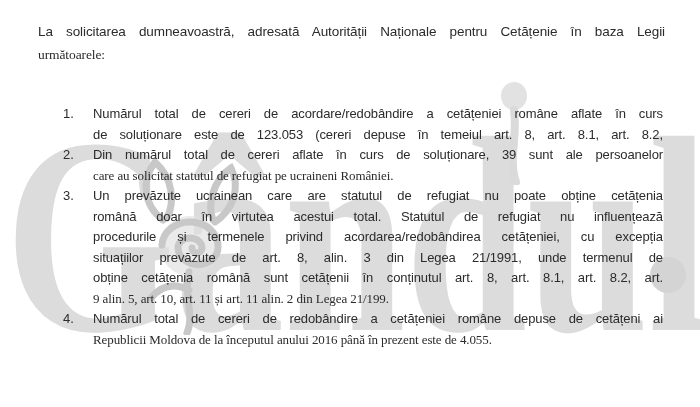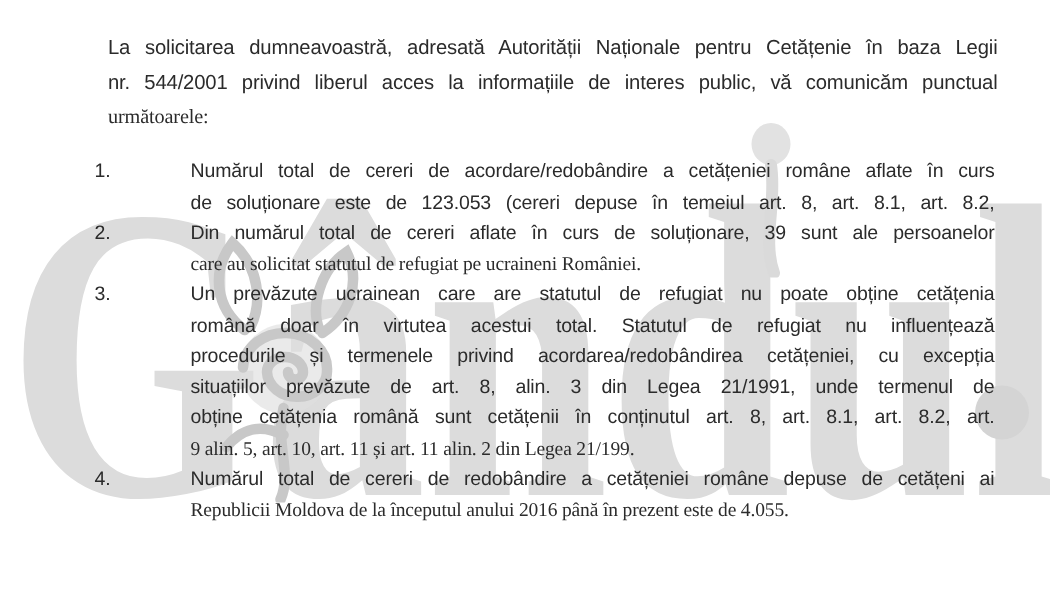--- a/index.html
+++ b/index.html
@@ -55,21 +55,21 @@
     left: 63px; top: 104px;
     width: 600px;
     font-size: 13px;
     line-height: 20.5px;
     letter-spacing: -0.1px;
   }
   .item { display: flex; }
   .item .num { flex: 0 0 30px; }
   .item .body { width: 570px; }
 
-  .line { text-align: justify; text-align-last: justify; margin-left: 34px; }
+  .line { text-align: justify; text-align-last: justify; }
   .line.last { text-align-last: left; font-family: Liberation Serif, serif; }
 </style>
 </head>
 <body>
 
 <div class="wm-layer">
   <div class="wm-text">Gândul</div>
   <div class="wm-dot"></div>
 
   <svg class="wm-orn rose" width="115" height="185" viewBox="0 0 115 185">
@@ -86,21 +86,20 @@
   <svg class="wm-orn bud" width="56" height="105" viewBox="0 0 56 105">
     <ellipse cx="26" cy="16" rx="13" ry="14" fill="#e2e2e2"></ellipse>
     <path d="M26,30 C30,55 20,80 28,102" stroke="#dadada" stroke-width="8" fill="none" stroke-linecap="round"></path>
   </svg>
 </div>
 
 <div class="doc-layer">
 
   <div class="intro">
     <div class="line">La solicitarea dumneavoastră, adresată Autorității Naționale pentru Cetățenie în baza Legii</div>
-    <div class="line">nr. 544/2001 privind liberul acces la informațiile de interes public, vă comunicăm punctual</div>
     <div class="line last">următoarele:</div>
   </div>
 
   <div class="numlist">
 
     <div class="item">
       <div class="num">1.</div>
       <div class="body">
         <div class="line">Numărul total de cereri de acordare/redobândire a cetățeniei române aflate în curs</div>
         <div class="line">de soluționare este de 123.053 (cereri depuse în temeiul art. 8, art. 8.1, art. 8.2,</div>

